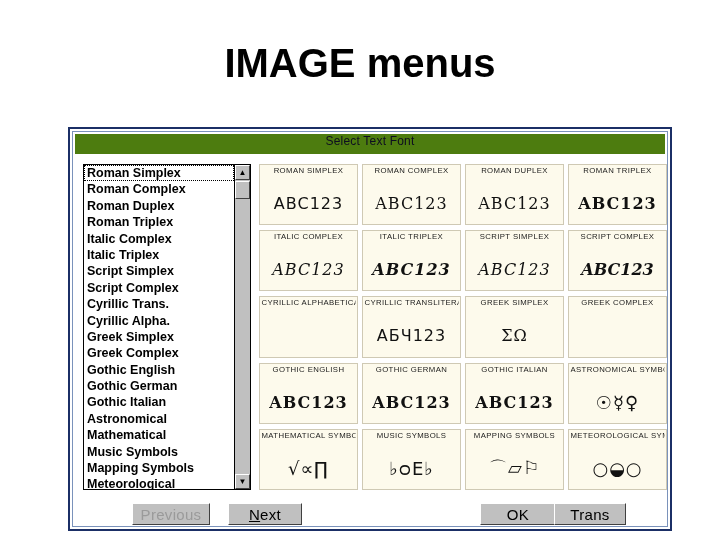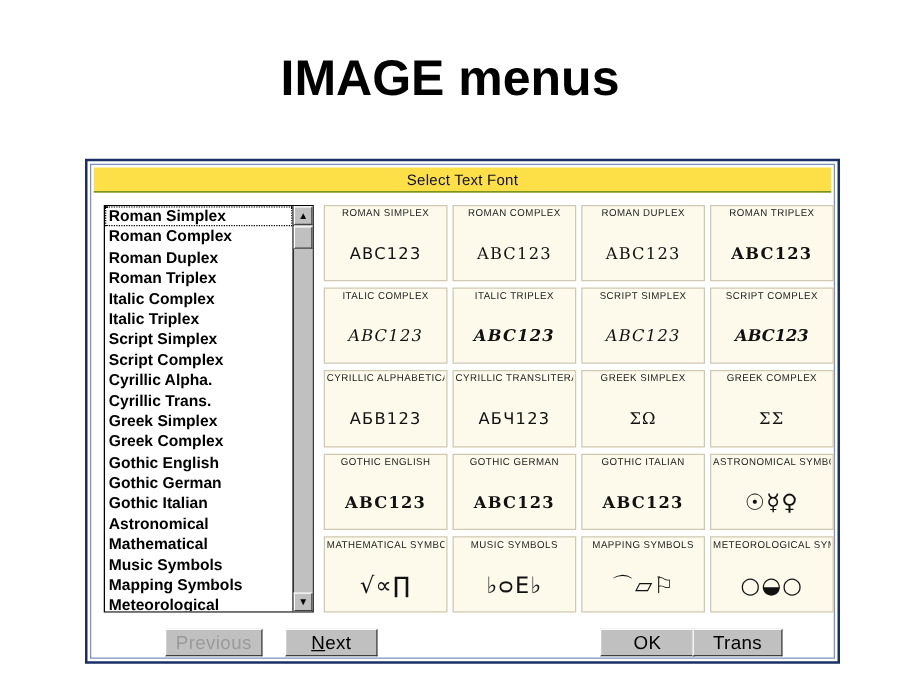--- a/index.html
+++ b/index.html
@@ -48,22 +48,22 @@
     border: 1px solid #7a92bb;
     box-sizing: border-box;
   }
 
   #title-bar {
     position: absolute;
     left: 2px;
     top: 2px;
     right: 2px;
     height: 20px;
-    background: #fde047;
-    border-bottom: 1px solid #4d7c0f;
+    background: #4d7c0f;
+    border-bottom: 6px solid #4d7c0f;
     display: flex;
     align-items: center;
     justify-content: center;
     box-sizing: border-box;
   }
   #title-bar-text {
     font-size: 12px;
     color: #0d0d20;
     letter-spacing: .2px;
     white-space: nowrap;
@@ -189,21 +189,21 @@
   }
   .preview-sample {
     position: absolute;
     top: 20px;
     left: 0;
     right: 0;
     bottom: 2px;
     display: flex;
     align-items: center;
     justify-content: center;
-    font-size: 13px;
+    font-size: 16px;
     color: #111111;
     letter-spacing: 1px;
     white-space: nowrap;
   }
   
   .s-simplex   { font-family: "DejaVu Sans", sans-serif; font-weight: 400; }
   .s-complex   { font-family: "DejaVu Serif", serif; font-weight: 400; }
   .s-duplex    { font-family: "DejaVu Serif", serif; font-weight: 400; }
   .s-triplex   { font-family: "DejaVu Serif", serif; font-weight: bold; }
   .s-italic    { font-family: "DejaVu Serif", serif; font-style: italic; }
@@ -264,22 +264,22 @@
       <div id="list-wrap">
         <div id="font-list">
             <div class="list-item focused">Roman Simplex</div>
             <div class="list-item">Roman Complex</div>
             <div class="list-item">Roman Duplex</div>
             <div class="list-item">Roman Triplex</div>
             <div class="list-item">Italic Complex</div>
             <div class="list-item">Italic Triplex</div>
             <div class="list-item">Script Simplex</div>
             <div class="list-item">Script Complex</div>
+            <div class="list-item">Cyrillic Trans.</div>
             <div class="list-item">Cyrillic Alpha.</div>
-            <div class="list-item">Cyrillic Trans.</div>
             <div class="list-item">Greek Simplex</div>
             <div class="list-item">Greek Complex</div>
             <div class="list-item">Gothic English</div>
             <div class="list-item">Gothic German</div>
             <div class="list-item">Gothic Italian</div>
             <div class="list-item">Astronomical</div>
             <div class="list-item">Mathematical</div>
             <div class="list-item">Music Symbols</div>
             <div class="list-item">Mapping Symbols</div>
             <div class="list-item">Meteorological</div>
@@ -319,33 +319,31 @@
           <div class="preview-cell">
             <div class="preview-label">SCRIPT SIMPLEX</div>
             <div class="preview-sample s-script">ABC123</div>
           </div>
           <div class="preview-cell">
             <div class="preview-label">SCRIPT COMPLEX</div>
             <div class="preview-sample s-script-b">ABC123</div>
           </div>
           <div class="preview-cell">
             <div class="preview-label">CYRILLIC ALPHABETICAL</div>
-            <div class="preview-sample s-cyr">АБВ123</div>
           </div>
           <div class="preview-cell">
             <div class="preview-label">CYRILLIC TRANSLITERAL</div>
             <div class="preview-sample s-cyr">АБЧ123</div>
           </div>
           <div class="preview-cell">
             <div class="preview-label">GREEK SIMPLEX</div>
             <div class="preview-sample s-greek">ΣΩ</div>
           </div>
           <div class="preview-cell">
             <div class="preview-label">GREEK COMPLEX</div>
-            <div class="preview-sample s-greek">ΣΣ</div>
           </div>
           <div class="preview-cell">
             <div class="preview-label">GOTHIC ENGLISH</div>
             <div class="preview-sample s-gothic">ABC123</div>
           </div>
           <div class="preview-cell">
             <div class="preview-label">GOTHIC GERMAN</div>
             <div class="preview-sample s-gothic">ABC123</div>
           </div>
           <div class="preview-cell">

